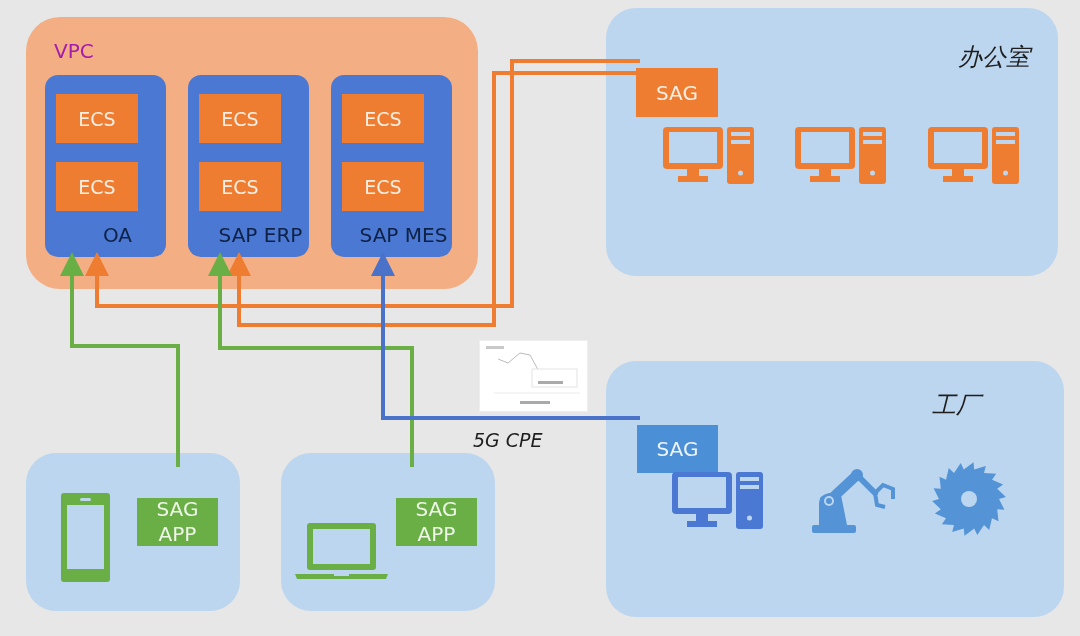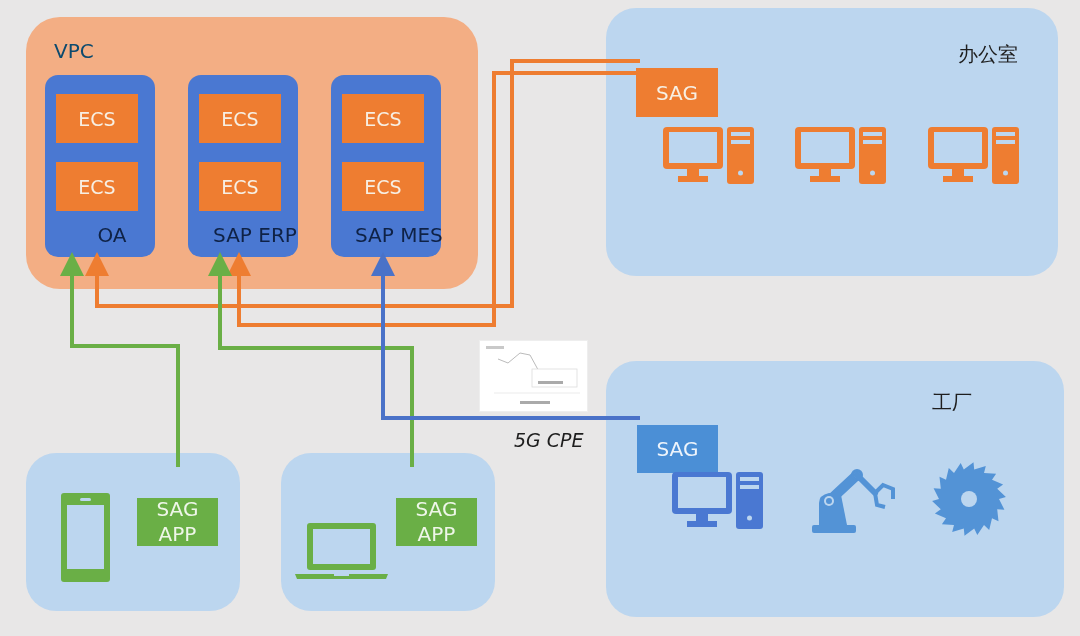--- a/index.html
+++ b/index.html
@@ -1,32 +1,32 @@
 <!DOCTYPE html>
 <html><head>
 <meta charset="utf-8">
 <style>
   html, body { margin:0; padding:0; }
   body { width:1080px; height:636px; background:#e8e7e7; position:relative; overflow:hidden;
          font-family:"DejaVu Sans", "Liberation Sans", sans-serif; }
   .abs { position:absolute; }
   .zone { position:absolute; background:#bcd6ef; border-radius:30px; }
   .vpc { position:absolute; left:26px; top:17px; width:452px; height:272px; background:#f3ae84; border-radius:34px; }
-  .vpc-label { position:absolute; left:54px; top:39px; font-size:20px; color:#0c4a6e; }
-  .svc { position:absolute; width:110px; height:182px; background:#4a78d2; border-radius:13px; top:75px; }
+  .vpc-label { position:absolute; left:54px; top:39px; font-size:20px; color:#a21caf; }
+  .svc { position:absolute; width:121px; height:182px; background:#4a78d2; border-radius:13px; top:75px; }
   .ecs { position:absolute; left:11px; width:82px; height:49px; background:#ee7d31; color:#f7efe3;
          font-size:19px; display:flex; align-items:center; justify-content:center; }
   .ecs.e1 { top:19px; } .ecs.e2 { top:87px; }
   .svc-name { position:absolute; left:0; right:0; bottom:10px; text-align:center; font-size:20px; color:#0f2246; white-space:nowrap;padding-left:24px; }
   .sag { position:absolute; display:flex; align-items:center; justify-content:center; font-size:20px; color:#f7efe3;margin-top:31px; }
   .sag.orange { background:#ee7d31; }
   .sag.blue { background:#4b8fd6; color:#eef4fb; }
   .sag.green { background:#6aaf46; color:#eef6e8; flex-direction:column; line-height:25px; }
-  .zone-title { position:absolute; font-size:20px; color:#1e1e1e; }
-  .cpe-label { position:absolute; left:514px; top:429px; font-size:19px; font-style:italic; color:#1e1e1e; }
+  .zone-title { position:absolute; font-size:24px; color:#1e1e1e;font-style:italic; }
+  .cpe-label { position:absolute; left:473px; top:429px; font-size:19px; font-style:italic; color:#1e1e1e; }
   .thumb { position:absolute; left:479px; top:340px; width:107px; height:70px; background:#fff; border:1px solid #eee; }
   svg.lines { position:absolute; left:0; top:0; }
 </style>
 </head>
 <body>
 
 <div class="zone" style="left:606px;top:8px;width:452px;height:268px;"></div>
 <div class="zone" style="left:606px;top:361px;width:458px;height:256px;"></div>
 <div class="zone" style="left:26px;top:453px;width:214px;height:158px;"></div>
 <div class="zone" style="left:281px;top:453px;width:214px;height:158px;"></div>

